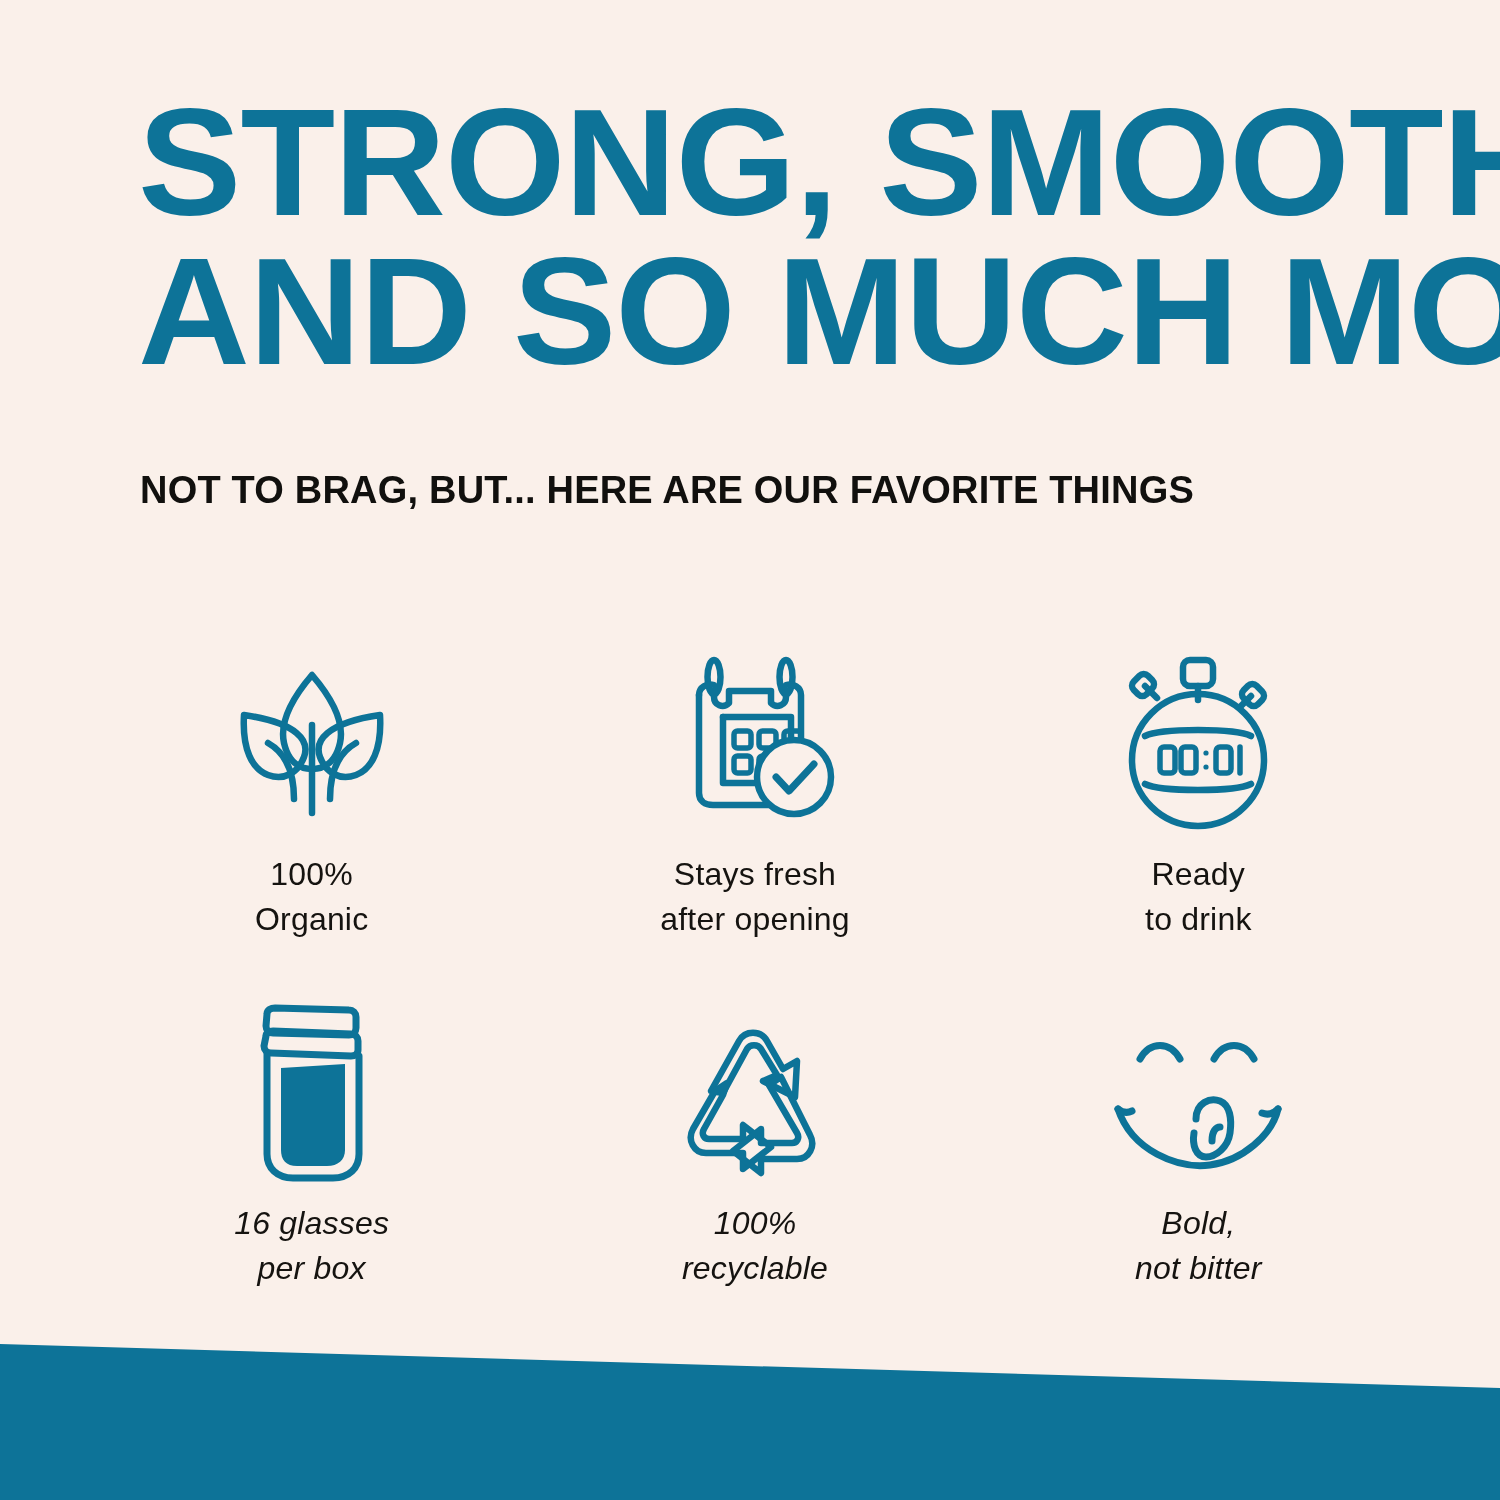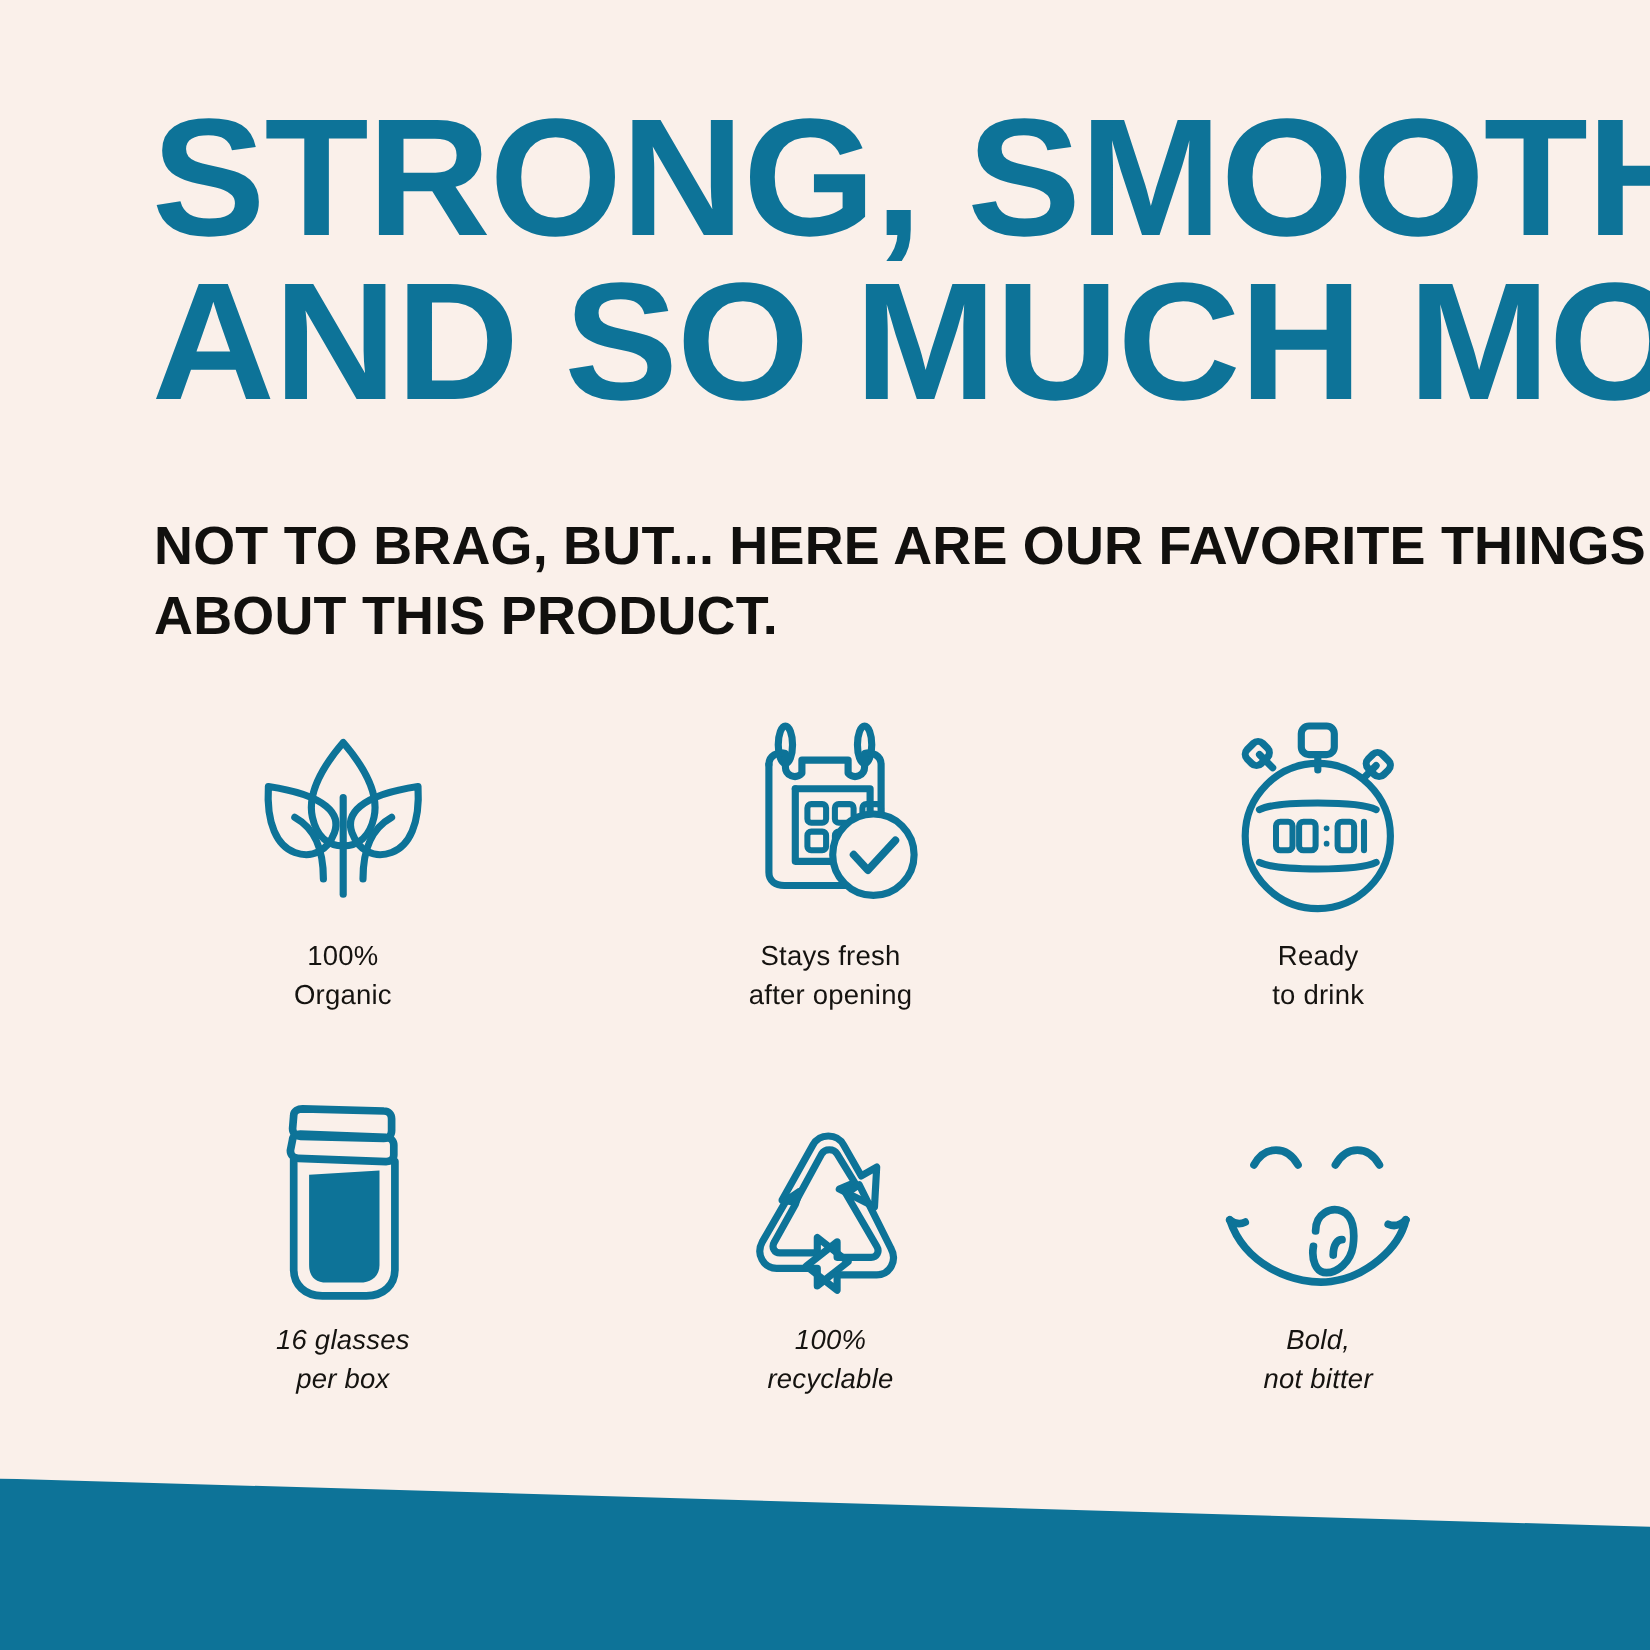--- a/index.html
+++ b/index.html
@@ -45,21 +45,21 @@
 
   
   .subheadline {
     position: absolute;
     left: 140px;
     top: 466px;
     width: 1250px;
     color: #11100e;
     font-family: "Liberation Sans Narrow", "Liberation Sans", sans-serif;
     font-weight: bold;
-    font-size: 49px;
+    font-size: 38px;
     line-height: 1.28;
     letter-spacing: 0.2px;
   }
   .subheadline .sline { display: block; white-space: nowrap; }
 
   
   .features {
     position: absolute;
     left: 90px;
     top: 648px;
@@ -80,21 +80,21 @@
     align-items: center;
     justify-content: center;
   }
   .feature svg { display: block; }
   .feature .caption {
     margin-top: 14px;
     text-align: center;
     color: #151310;
     font-family: "Liberation Sans", sans-serif;
     font-weight: 400;
-    font-size: 25px;
+    font-size: 32px;
     line-height: 1.42;
     letter-spacing: 0.2px;
   }
   .feature .caption span { display: block; white-space: nowrap; }
 
   
   .features .feature.r1 .icon-wrap { height: 190px; }
   .features .feature.r2 { padding-top: 14px; font-style: italic; }
 
   
@@ -113,21 +113,20 @@
 
 <div id="page">
 
   <div class="headline">
     <span class="line line1">STRONG, SMOOTH</span>
     <span class="line line2">AND SO MUCH MORE</span>
   </div>
 
   <div class="subheadline">
     <span class="sline">NOT TO BRAG, BUT... HERE ARE OUR FAVORITE THINGS</span>
-    <span class="sline">ABOUT THIS PRODUCT.</span>
   </div>
 
   <div class="features">
 
     <div class="feature r1">
       <div class="icon-wrap">
         <svg width="180" height="180" viewBox="0 0 180 180" fill="none" stroke="#0d7398" stroke-width="6.5" stroke-linecap="round" stroke-linejoin="round">
 
           <path d="M90 22 C66 50 58 72 62 90 C66 108 77 116 90 116 C103 116 114 108 118 90 C122 72 114 50 90 22 Z"></path>
 

